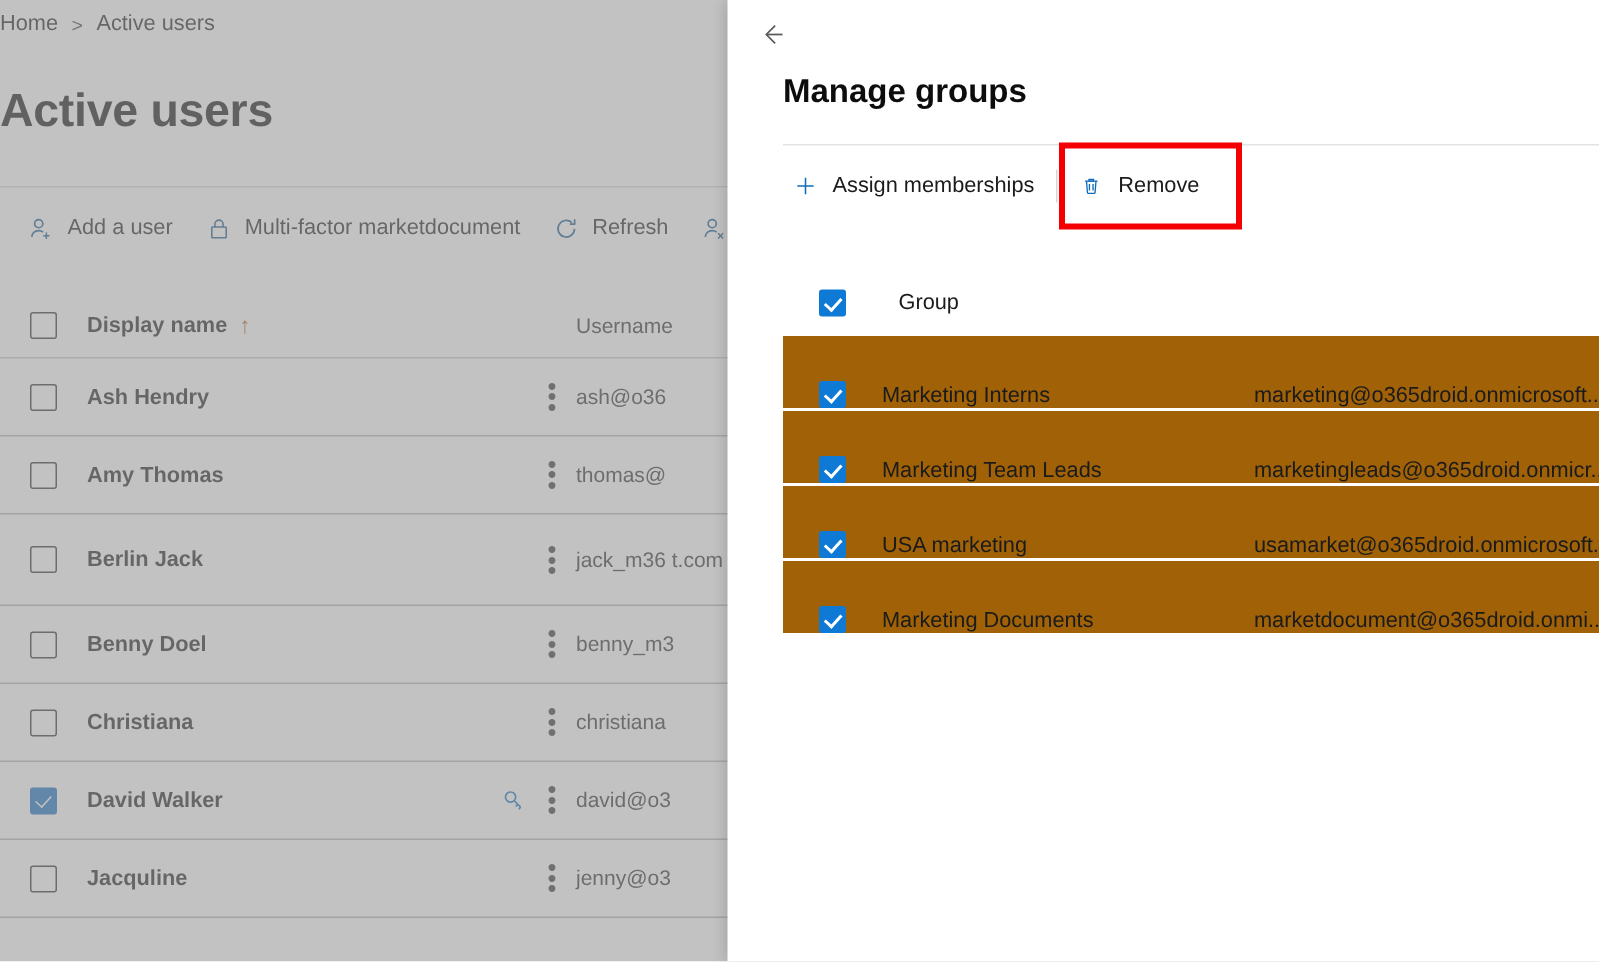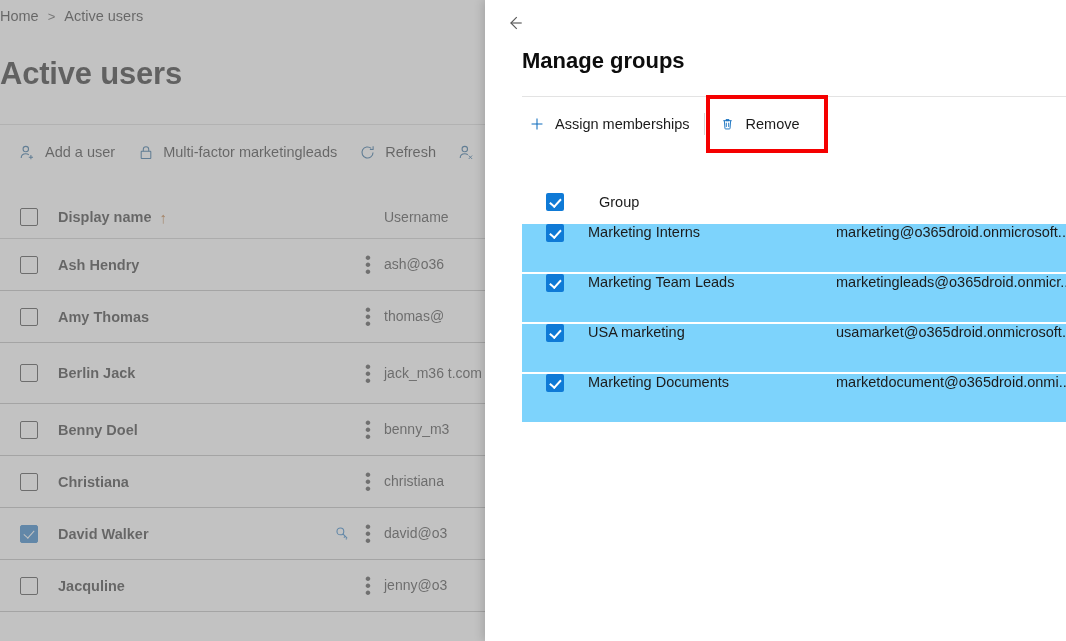--- a/index.html
+++ b/index.html
@@ -261,23 +261,23 @@
     width: 544px;
   }
   .g-head {
     display: flex;
     align-items: center;
     height: 44px;
     gap: 11px;
   }
   .g-row {
     display: flex;
-    align-items: flex-start;
+    align-items: flex-end;
     height: 48px;
-    background: #7dd3fc;
+    background: #a16207;
     border-bottom: 2px solid #ffffff;
   }
   .g-row:last-child { border-bottom: none; }
   .g-cb-cell {
     flex: 0 0 66px;
     display: flex;
     align-items: center;
     justify-content: center;
   }
   .gcb {
@@ -340,21 +340,21 @@
       <span>Add a user</span>
     </div>
 
     <div class="cmd-item">
       <span class="cmd-icon">
         <svg width="16" height="17" viewBox="0 0 20 20" fill="none" stroke="currentColor" stroke-width="1.3">
           <rect x="4" y="8.5" width="12" height="9" rx="0.6"></rect>
           <path d="M6.6 8.5V6.2a3.4 3.4 0 016.8 0v2.3"></path>
         </svg>
       </span>
-      <span>Multi-factor marketingleads</span>
+      <span>Multi-factor marketdocument</span>
     </div>
 
     <div class="cmd-item">
       <span class="cmd-icon">
         <svg width="17" height="17" viewBox="0 0 20 20" fill="none" stroke="currentColor" stroke-width="1.3">
           <path d="M16.5 10a6.5 6.5 0 11-2.1-4.8"></path>
           <path d="M16.6 2.6v3.8h-3.8" stroke-linejoin="round"></path>
         </svg>
       </span>
       <span>Refresh</span>

